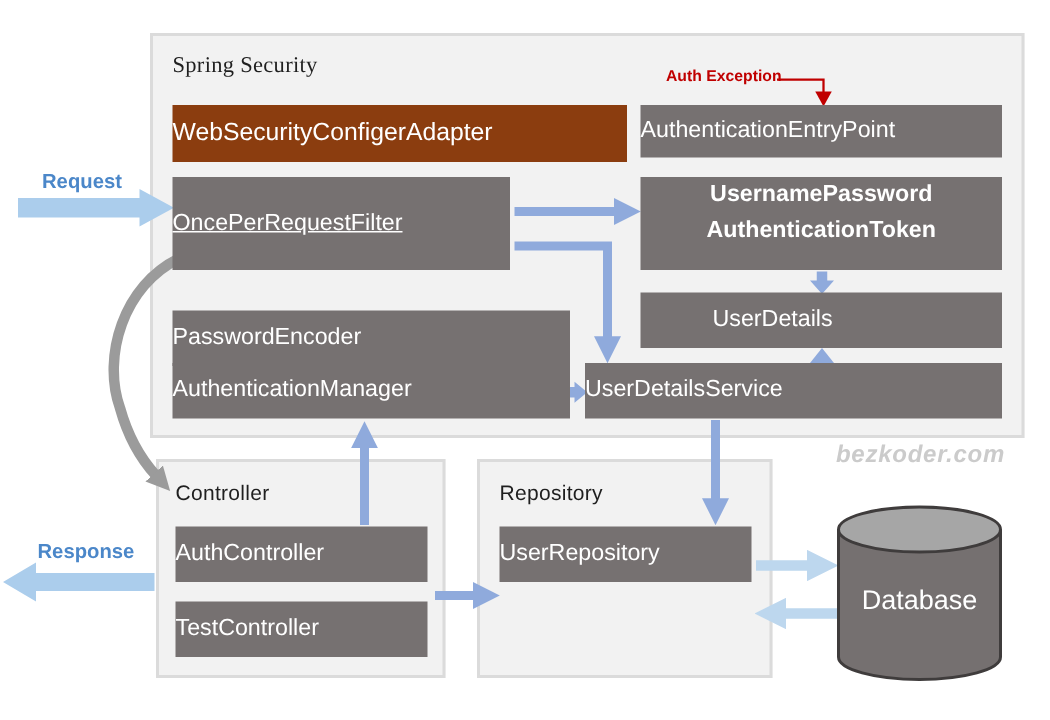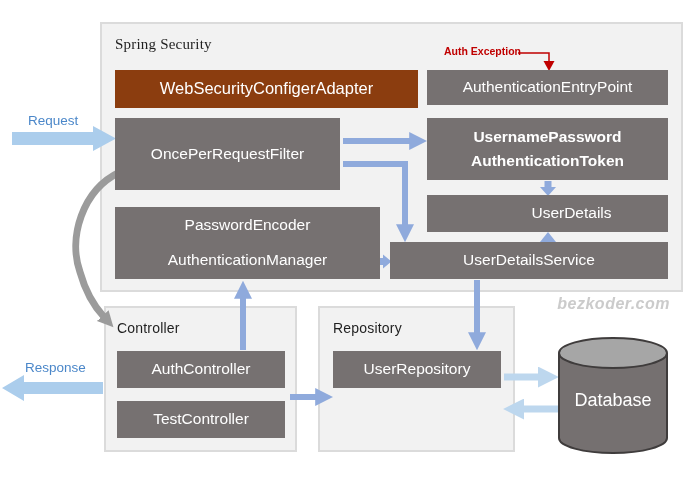--- a/index.html
+++ b/index.html
@@ -8,27 +8,27 @@
     font-family:"Liberation Sans","DejaVu Sans",sans-serif;
   }
   .container{
     position:absolute;background:#F2F2F2;border:2px solid #DBDBDB;box-sizing:border-box;
   }
   .container-title{
     position:absolute;color:#1F1F1F;font-size:14px;letter-spacing:0.2px;
   }
   .node{
     position:absolute;background:#767171;color:#FFFFFF;display:flex;
-    align-items:center;justify-content:center;text-align:center;
+    align-items:center;text-align:center;
     font-size:15.5px;line-height:1.2;box-sizing:border-box;
   }
   .node.brown{background:#8B3D0F;font-size:16.5px;}
   .node.twoline{flex-direction:column;line-height:24px;font-weight:bold;}
   .arrows{position:absolute;left:0;top:0;width:700px;height:480px;}
-  .flow-label{position:absolute;font-size:13.5px;font-weight:normal;color:#4B87C9;}
+  .flow-label{position:absolute;font-size:13.5px;font-weight:bold;color:#4B87C9;}
   .exception-label{position:absolute;font-size:10.5px;font-weight:bold;color:#C00000;}
   .db-label{
     position:absolute;left:558px;top:390px;width:110px;text-align:center;
     color:#FFFFFF;font-size:18px;
   }
   .watermark{
     position:absolute;left:520px;top:295px;width:150px;text-align:right;
     font-style:italic;font-weight:bold;font-size:16px;color:#CBCBCB;letter-spacing:0.5px;
   }
   .cylinder{position:absolute;left:556px;top:333px;}
@@ -87,21 +87,21 @@
   </svg>
 
   <div class="node brown" style="left:115px;top:70px;width:303px;height:38px;">
     <span>WebSecurityConfigerAdapter</span>
   </div>
 
   <div class="node" style="left:427px;top:70px;width:241px;height:35px;">
     <span>AuthenticationEntryPoint</span>
   </div>
 
-  <div class="node" style="left:115px;top:118px;width:225px;height:72px;">
+  <div class="node" style="left:115px;top:118px;width:225px;height:62px;text-decoration:underline;">
     <span>OncePerRequestFilter</span>
   </div>
 
   <div class="node twoline" style="left:427px;top:118px;width:241px;height:62px;">
     <span>UsernamePassword</span>
     <span>AuthenticationToken</span>
   </div>
 
   <div class="node" style="left:115px;top:207px;width:265px;height:37px;">
     <span>PasswordEncoder</span>

